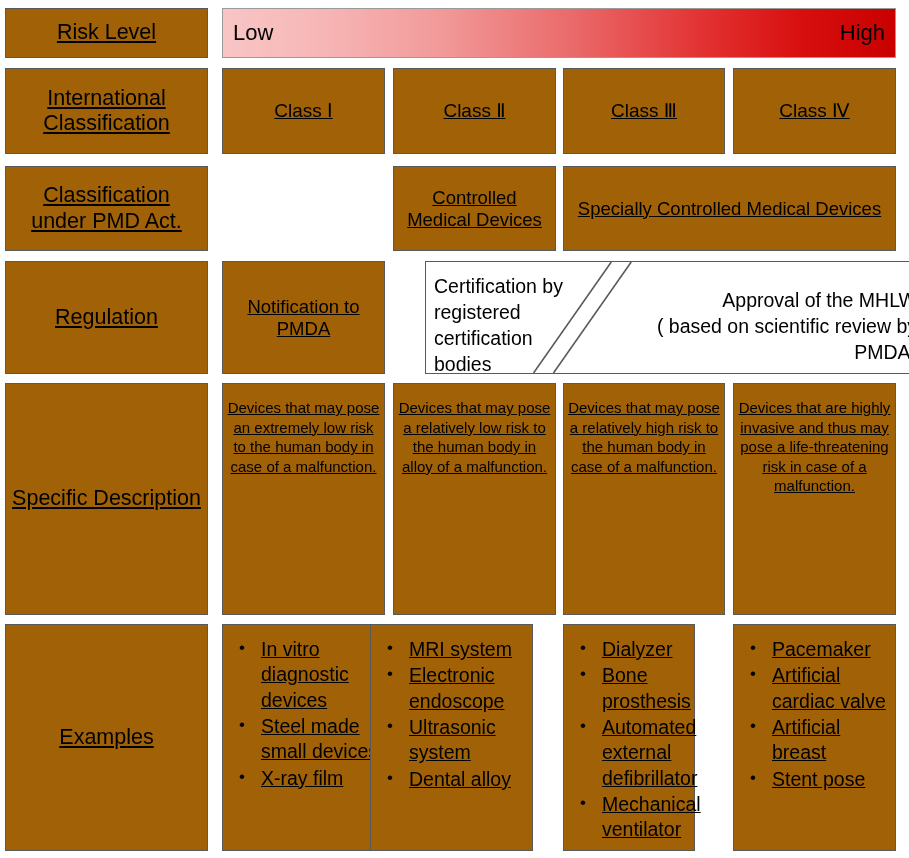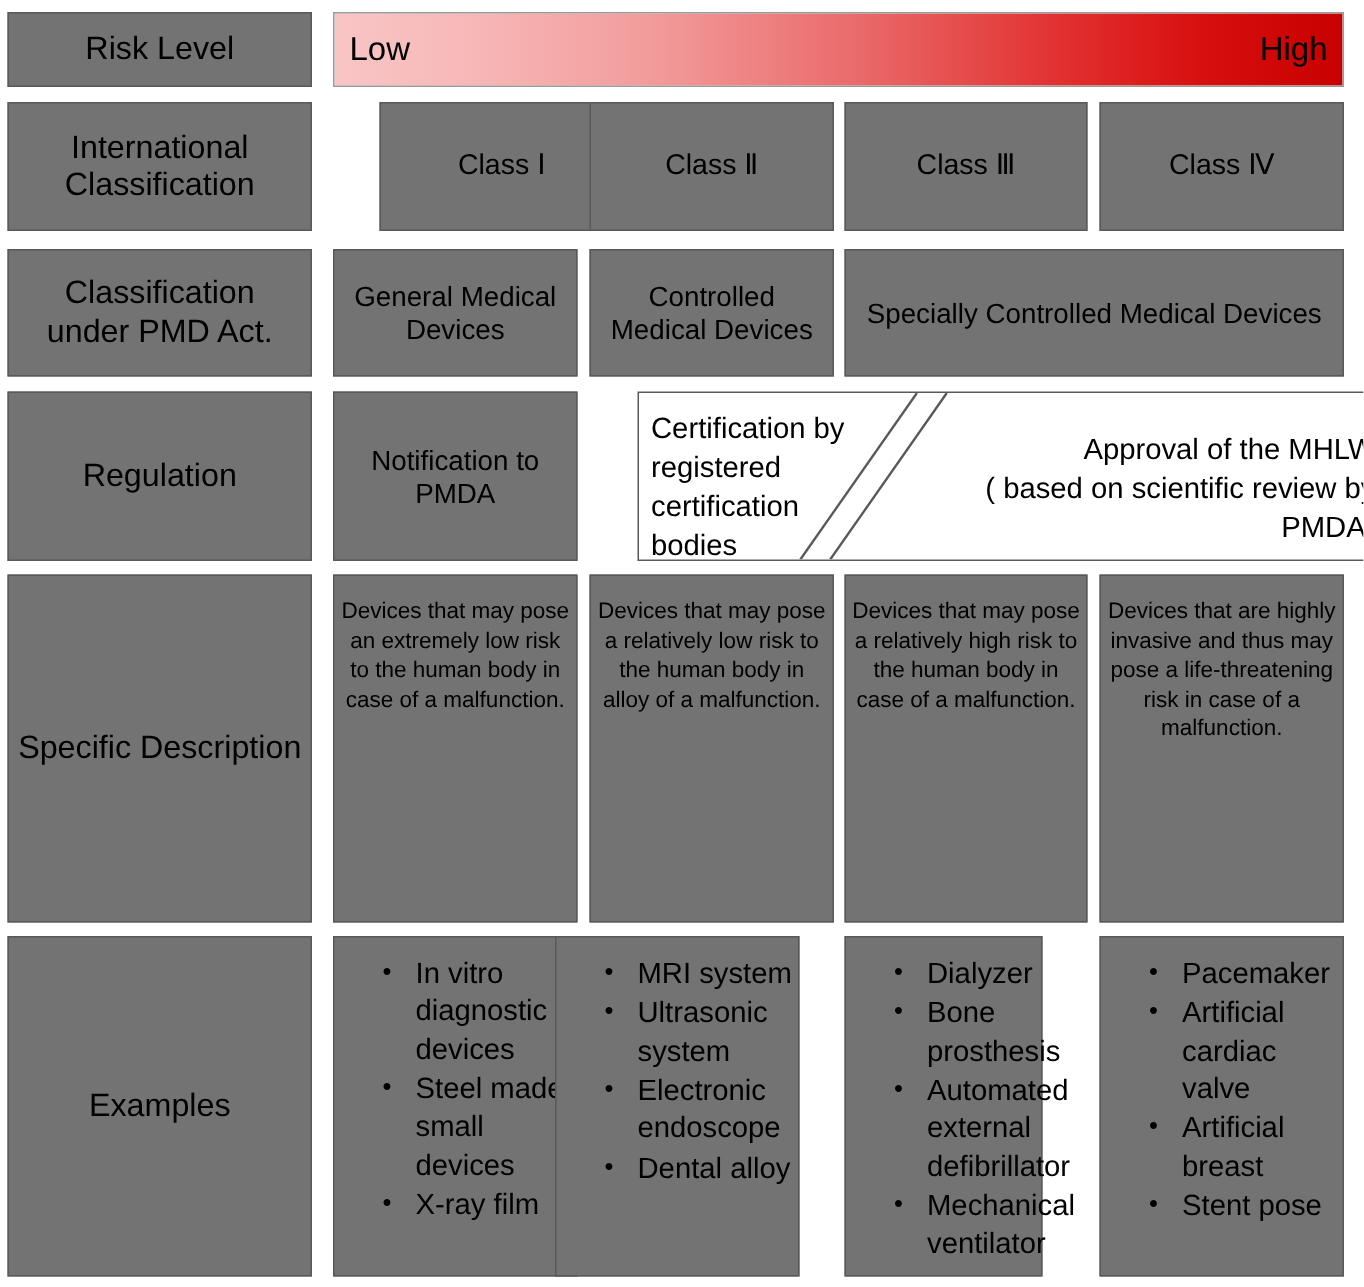--- a/index.html
+++ b/index.html
@@ -16,27 +16,28 @@
     width: 909px;
     height: 858px;
     background: #ffffff;
     overflow: hidden;
   }
 
   .cell {
     position: absolute;
     box-sizing: border-box;
     border: 1.6px solid #595959;
-    background: #737373;
+    background: #a16207;
     display: flex;
     align-items: center;
     justify-content: center;
     text-align: center;
     line-height: 1.18;
     padding: 2px 4px;
+    text-decoration: underline;
   }
 
   .label-cell {
     font-size: 21.5px;
   }
 
   .body-cell {
     font-size: 19px;
   }
 
@@ -68,21 +69,21 @@
     justify-content: space-between;
     padding: 0 10px;
     font-size: 22px;
   }
   .gradient-bar span { display:block; }
 
   .examples-cell {
     align-items: flex-start;
     justify-content: flex-start;
     padding-top: 12px;
-    padding-left: 24px;
+    padding-left: 8px;
     font-size: 19.5px;
     text-align: left;
   }
   .examples-cell ul {
     margin: 0;
     padding: 0 0 0 30px;
     list-style: none;
   }
   .examples-cell li {
     position: relative;
@@ -144,41 +145,38 @@
   <div class="gradient-bar" style="left:222px; top:8px; width:674px; height:50px;">
     <span>Low</span>
     <span>High</span>
   </div>
 
   <div class="cell label-cell" style="left:5px; top:68px; width:203px; height:86px; flex-direction:column;">
     <span>International</span>
     <span>Classification</span>
   </div>
 
-  <div class="cell body-cell" style="left:222px; top:68px; width:163px; height:86px;margin-left:31px;">
+  <div class="cell body-cell" style="left:222px; top:68px; width:163px; height:86px;">
     <span>Class Ⅰ</span>
   </div>
   <div class="cell body-cell" style="left:393px; top:68px; width:163px; height:86px;">
     <span>Class Ⅱ</span>
   </div>
   <div class="cell body-cell" style="left:563px; top:68px; width:162px; height:86px;">
     <span>Class Ⅲ</span>
   </div>
   <div class="cell body-cell" style="left:733px; top:68px; width:163px; height:86px;">
     <span>Class Ⅳ</span>
   </div>
 
   <div class="cell label-cell" style="left:5px; top:166px; width:203px; height:85px; flex-direction:column;">
     <span>Classification</span>
     <span>under PMD Act.</span>
   </div>
 
-  <div class="cell body-cell-sm" style="left:222px; top:166px; width:163px; height:85px;">
-    <span>General Medical Devices</span>
-  </div>
   <div class="cell body-cell-sm" style="left:393px; top:166px; width:163px; height:85px;">
     <span>Controlled Medical Devices</span>
   </div>
   <div class="cell body-cell-sm" style="left:563px; top:166px; width:333px; height:85px;">
     <span style="max-width:310px;">Specially Controlled Medical Devices</span>
   </div>
 
   <div class="cell label-cell" style="left:5px; top:261px; width:203px; height:113px;">
     <span>Regulation</span>
   </div>
@@ -223,22 +221,22 @@
   <div class="cell examples-cell" style="left:222px; top:624px; width:163px; height:227px;">
     <ul>
         <li>In vitro diagnostic devices</li>
         <li>Steel made small devices</li>
         <li>X-ray film</li>
       </ul>
   </div>
   <div class="cell examples-cell" style="left:370px; top:624px; width:163px; height:227px;">
     <ul>
         <li>MRI system</li>
+        <li>Electronic endoscope</li>
         <li>Ultrasonic system</li>
-        <li>Electronic endoscope</li>
         <li>Dental alloy</li>
       </ul>
   </div>
   <div class="cell examples-cell" style="left:563px; top:624px; width:132px; height:227px;">
     <ul>
         <li>Dialyzer</li>
         <li>Bone prosthesis</li>
         <li>Automated external defibrillator</li>
         <li>Mechanical ventilator</li>
       </ul>

